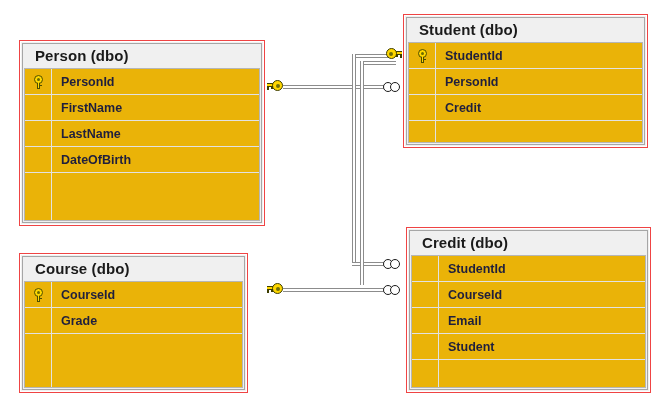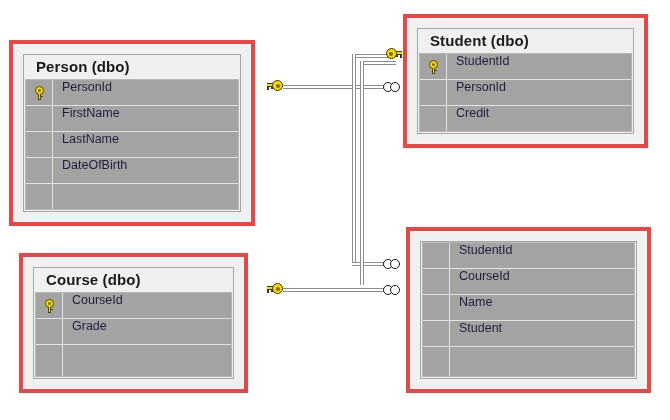--- a/index.html
+++ b/index.html
@@ -14,23 +14,23 @@
     background: #ffffff;
     font-family: "Liberation Sans", sans-serif;
     overflow: hidden;
   }
 
   
   .table-node {
     position: absolute;
     box-sizing: border-box;
     background: #f0f0f0;
-    border: 4px solid #ef4444;
+    border: 1px solid #ef4444;
     box-shadow: 0 0 0 1px #ffffff inset;
-    padding: 10px;
+    padding: 2px;
     z-index: 5;
   }
   .table-inner {
     box-sizing: border-box;
     width: 100%;
     height: 100%;
     border: 1px solid #a6a6a6;
     background: #f0f0f0;
     display: flex;
     flex-direction: column;
@@ -54,22 +54,24 @@
     margin: 0 1px 1px 1px;
     display: flex;
     flex-direction: column;
     overflow: hidden;
   }
   .col-row {
     box-sizing: border-box;
     height: 26px;
     flex: 0 0 26px;
     display: flex;
+    align-items: center;
     border-bottom: 1px solid #e2e2e2;
-    background: #a3a3a3;
+    background: #eab308;
+    font-weight: bold;
   }
   .col-row.filler {
     flex: 1 1 auto;
     height: auto;
     border-bottom: none;
   }
   .col-gutter {
     box-sizing: border-box;
     width: 27px;
     flex: 0 0 27px;
@@ -275,21 +277,21 @@
   </div>
   <div class="inf-h" style="left:383px; top:259px;">
     <span class="ic ic1"></span>
       <span class="ic ic2"></span>
   </div>
   <div class="inf-h" style="left:383px; top:285px;">
     <span class="ic ic1"></span>
       <span class="ic ic2"></span>
   </div>
 
-  <div class="table-node" style="left:9px; top:40px; width:246px; height:186px;">
+  <div class="table-node" style="left:19px; top:40px; width:246px; height:186px;">
     <div class="table-inner">
       <div class="table-title">Person (dbo)</div>
       <div class="table-grid">
         <div class="col-row">
           <div class="col-gutter">
             <span class="key-v">
               <span class="kv-head"></span>
                 <span class="kv-dot"></span>
               <span class="kv-shaft"></span>
                 <span class="kv-tooth"></span>
@@ -367,32 +369,33 @@
         </div>
         <div class="col-row filler">
           <div class="col-gutter"></div>
         </div>
       </div>
     </div>
   </div>
 
   <div class="table-node" style="left:406px; top:227px; width:245px; height:166px;">
     <div class="table-inner">
+      <div class="table-title">Credit (dbo)</div>
       <div class="table-grid">
         <div class="col-row">
           <div class="col-gutter"></div>
           <div class="col-name">StudentId</div>
         </div>
         <div class="col-row">
           <div class="col-gutter"></div>
           <div class="col-name">CourseId</div>
         </div>
         <div class="col-row">
           <div class="col-gutter"></div>
-          <div class="col-name">Name</div>
+          <div class="col-name">Email</div>
         </div>
         <div class="col-row">
           <div class="col-gutter"></div>
           <div class="col-name">Student</div>
         </div>
         <div class="col-row filler">
           <div class="col-gutter"></div>
         </div>
       </div>
     </div>

